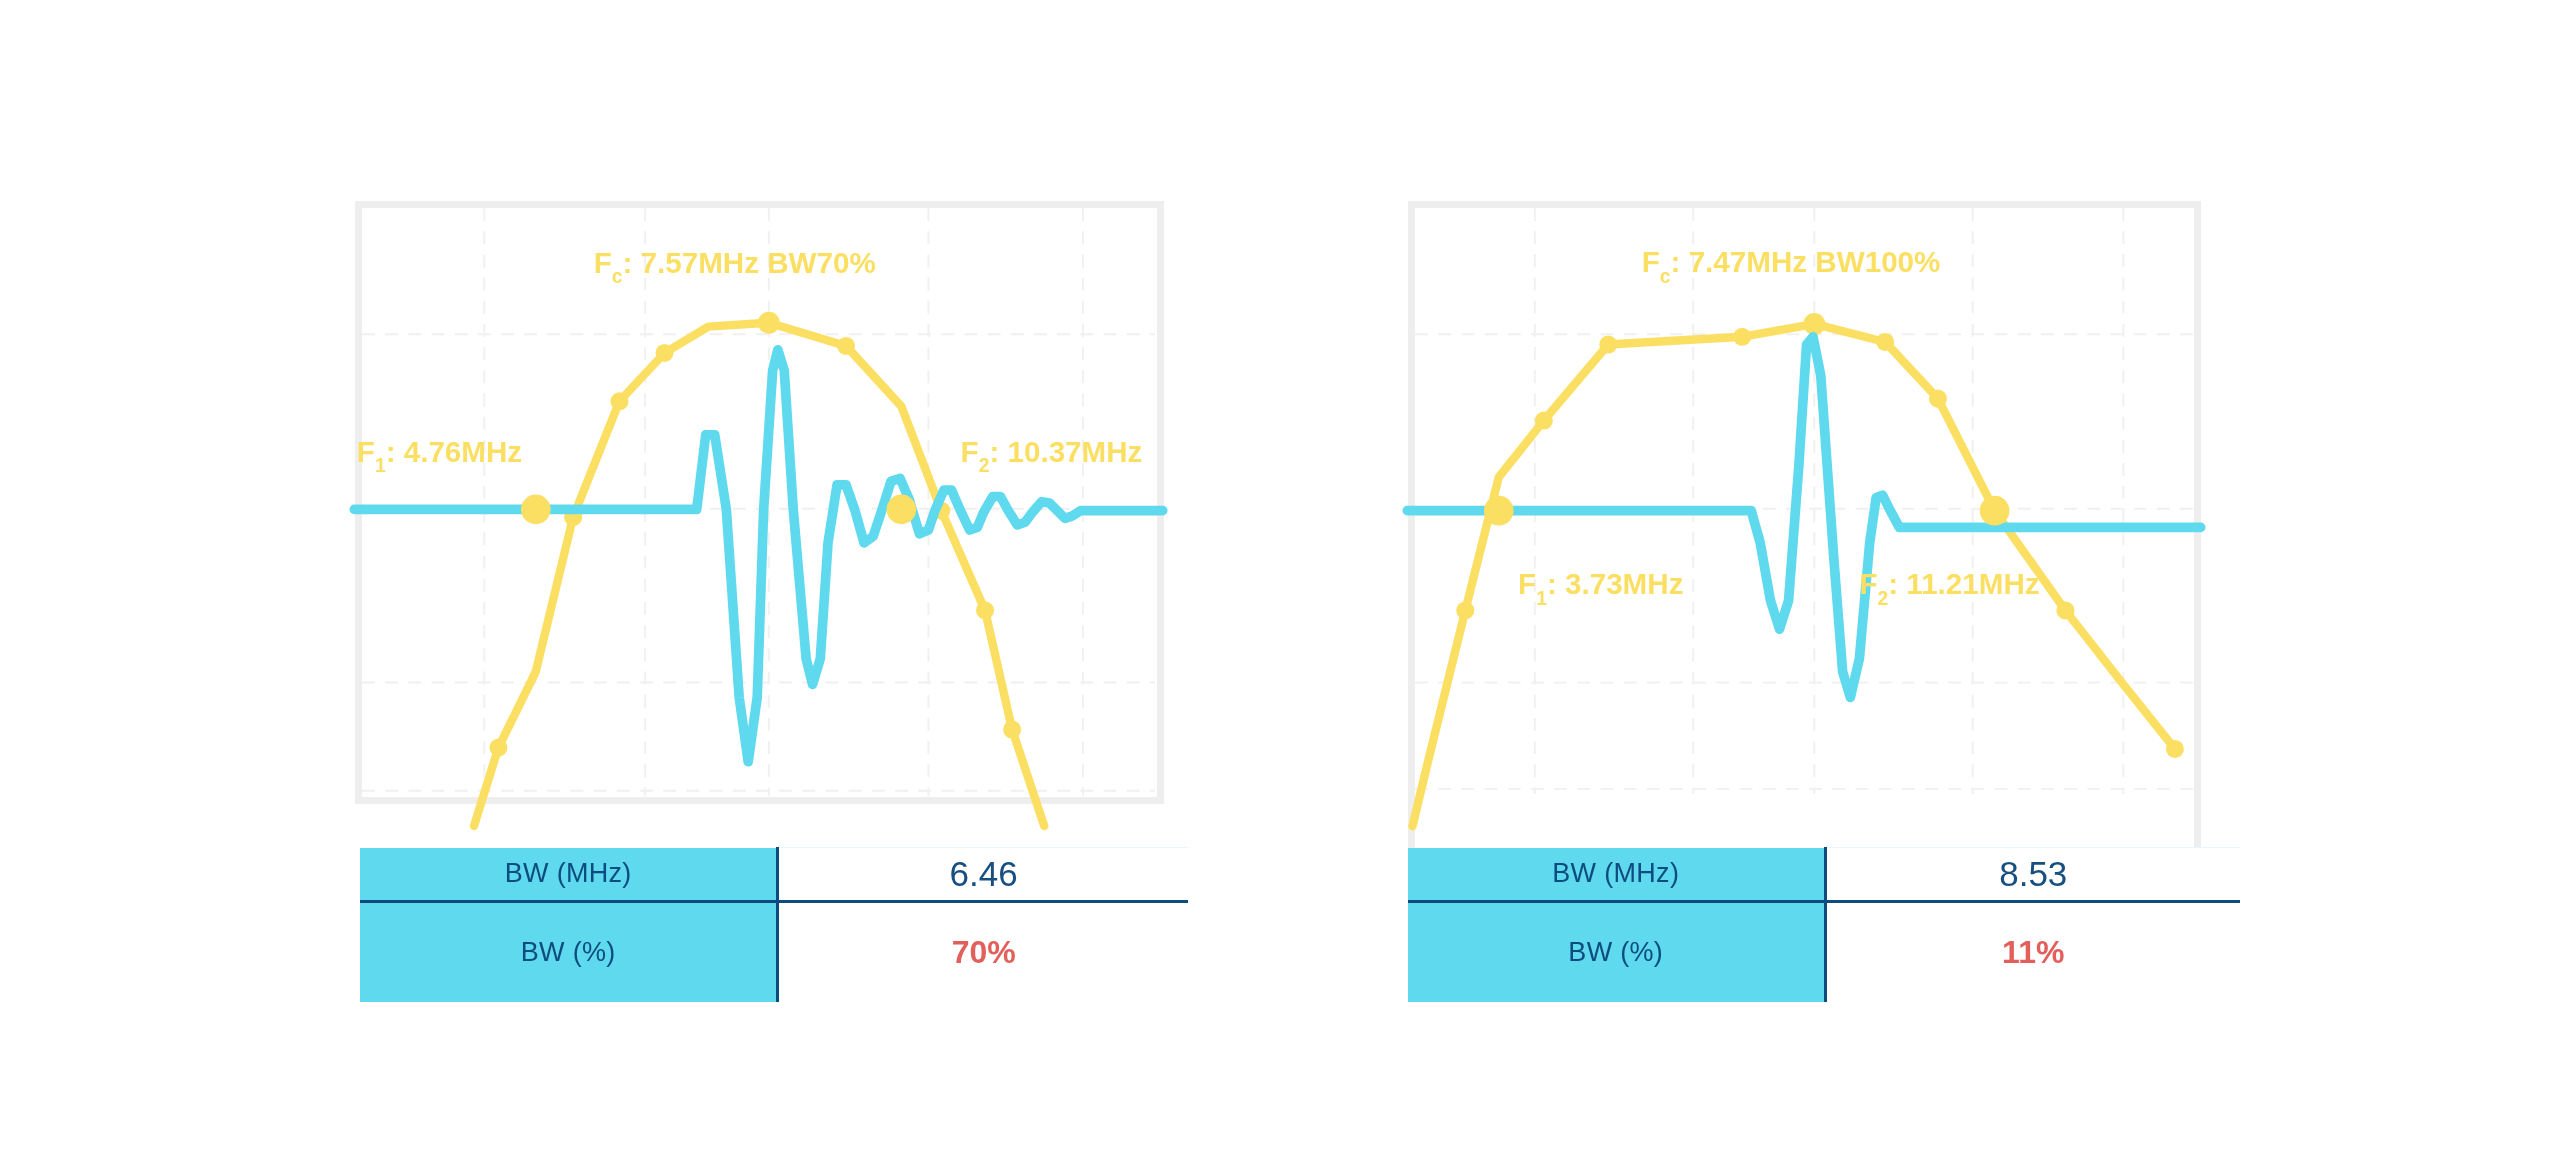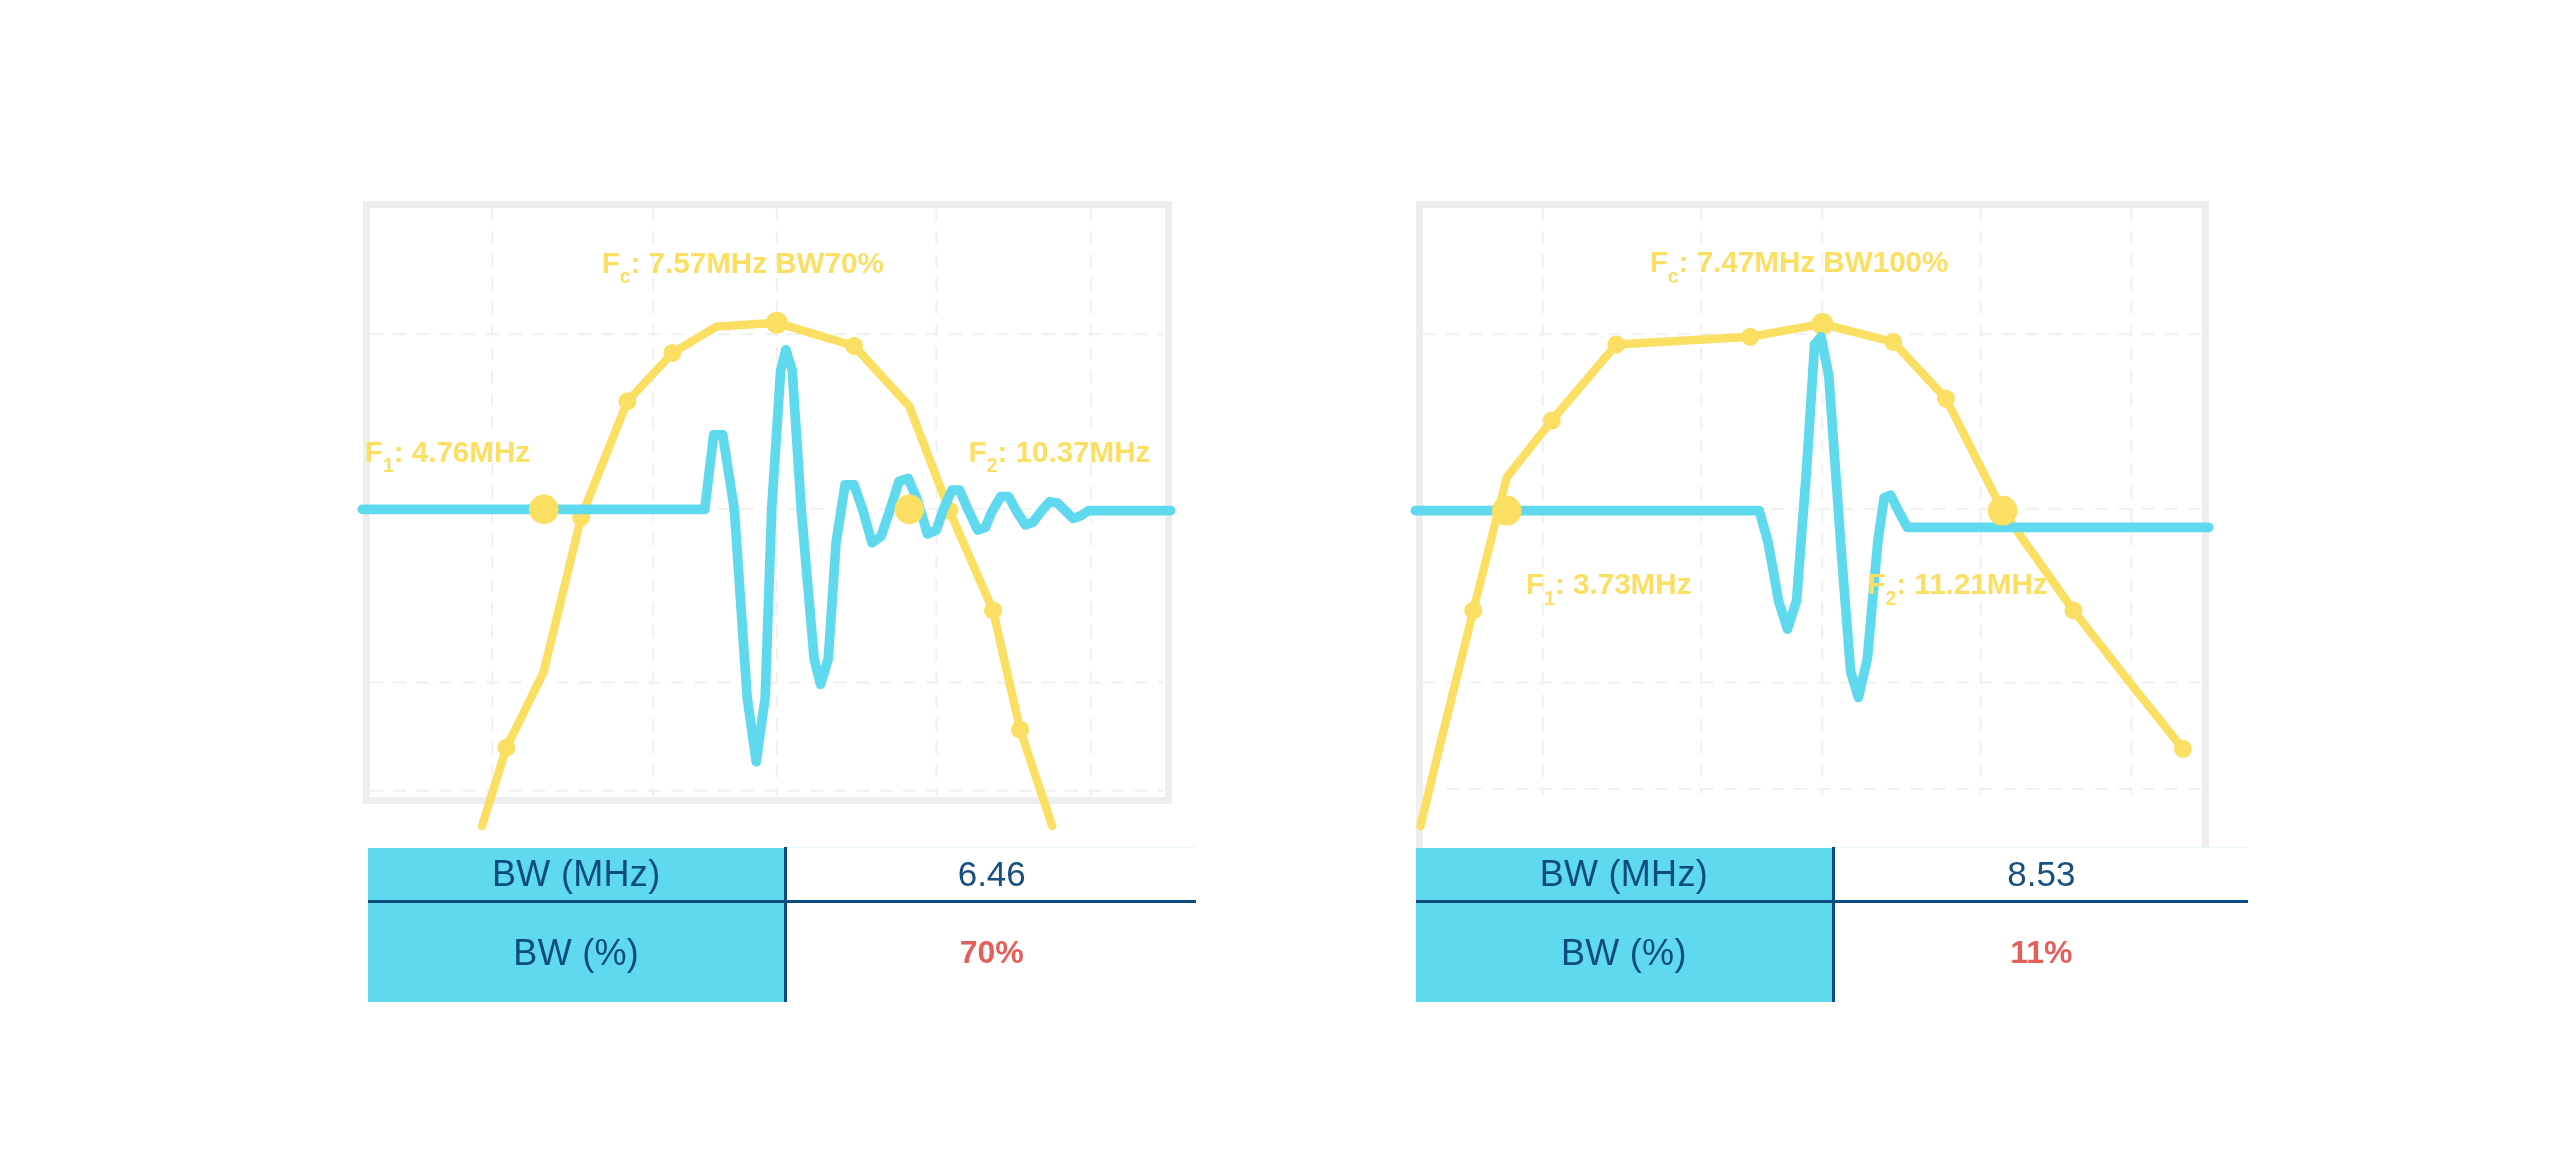--- a/index.html
+++ b/index.html
@@ -1,23 +1,23 @@
 <!DOCTYPE html>
 <html style="font-size:10.3px"><head>
 <meta charset="utf-8">
 <style>
   html,body{margin:0;padding:0;background:#ffffff;}
   body{width:2576px;height:1154px;font-family:"Liberation Sans",sans-serif;overflow:hidden;position:relative;}
   .stage{position:absolute;left:0;top:0;width:2576px;height:1154px;background:#fff;}
-  .panel{position:absolute;margin-left:8px;}
+  .panel{position:absolute;}
   .chart-frame{position:absolute;background:#ffffff;border:7.7px solid #eeeeee;box-sizing:border-box;}
   .chart-svg{position:absolute;left:0;top:0;overflow:visible;}
   .tbl{position:absolute;border-collapse:collapse;}
   .tbl .lbl-cell{background:#5ED9EE;color:#0D4C7F;text-align:center;vertical-align:middle;
-      font-size:36px;letter-spacing:0.3px;border-right:3.2px solid #0D4C7F;}
+      font-size:27px;letter-spacing:0.3px;border-right:3.2px solid #0D4C7F;}
   .tbl .val-cell{background:#ffffff;text-align:center;vertical-align:middle;}
   .tbl tr.row-top .val-cell{color:#174F80;font-size:35px;border-top:1.9px solid #e7f7fb;}
   .tbl tr.row-top td{border-bottom:3.9px solid #0D4C7F;}
   .tbl tr.row-bot .val-cell{color:#E2605C;font-size:32px;font-weight:bold;}
   svg text{font-family:"Liberation Sans",sans-serif;font-weight:bold;}
 </style>
 </head>
 <body>
 
 <div class="stage">

